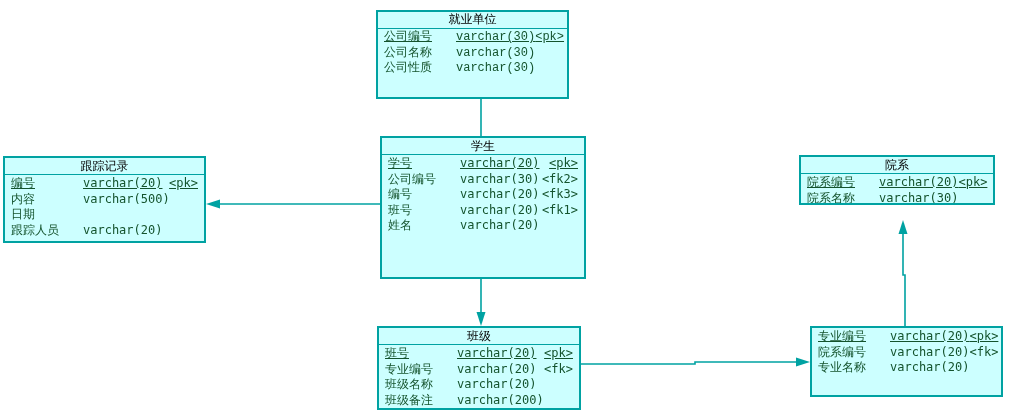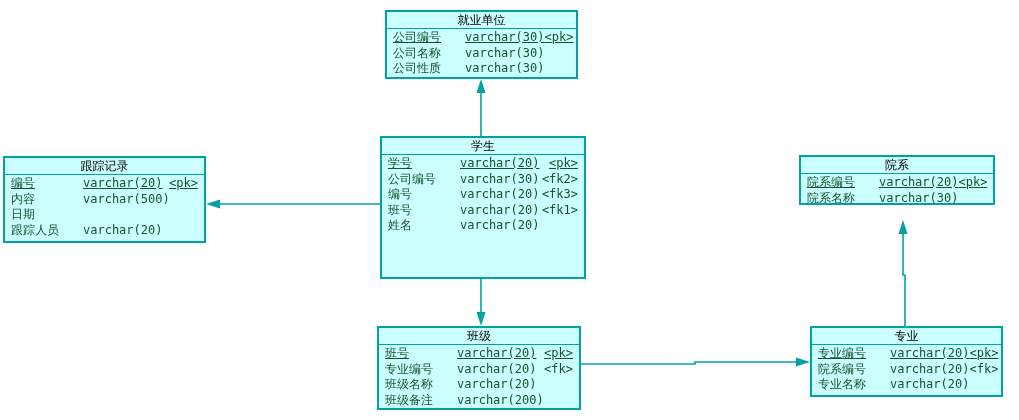--- a/index.html
+++ b/index.html
@@ -71,21 +71,21 @@
     <g>
       <polyline points="581,364 695,364 695,362 796,362"></polyline>
       <polygon points="810,362 796,357.5 796,366.5"></polygon>
     </g>
     <g>
       <polyline points="905,326 905,275 903,275 903,234"></polyline>
       <polygon points="903,220 898.5,234 907.5,234"></polygon>
     </g>
   </svg>
 
-  <div class="entity" style="left:385px; top:10px; width:193px; height:69px;">
+  <div class="entity" style="left:376px; top:10px; width:193px; height:89px;font-family:Liberation Mono, monospace;">
     <div class="title">就业单位</div>
     <div class="rows">
       <div class="row pk">
         <span class="c-name">公司编号</span>
         <span class="c-type">varchar(30)</span>
         <span class="c-key">&lt;pk&gt;</span>
       </div>
       <div class="row">
         <span class="c-name">公司名称</span>
         <span class="c-type">varchar(30)</span>
@@ -191,21 +191,20 @@
       </div>
       <div class="row">
         <span class="c-name">班级备注</span>
         <span class="c-type">varchar(200)</span>
         <span class="c-key"></span>
       </div>
     </div>
   </div>
 
   <div class="entity" style="left:810px; top:326px; width:193px; height:71px;">
-    <div class="title">专业</div>
     <div class="rows">
       <div class="row pk">
         <span class="c-name">专业编号</span>
         <span class="c-type">varchar(20)</span>
         <span class="c-key">&lt;pk&gt;</span>
       </div>
       <div class="row">
         <span class="c-name">院系编号</span>
         <span class="c-type">varchar(20)</span>
         <span class="c-key">&lt;fk&gt;</span>

